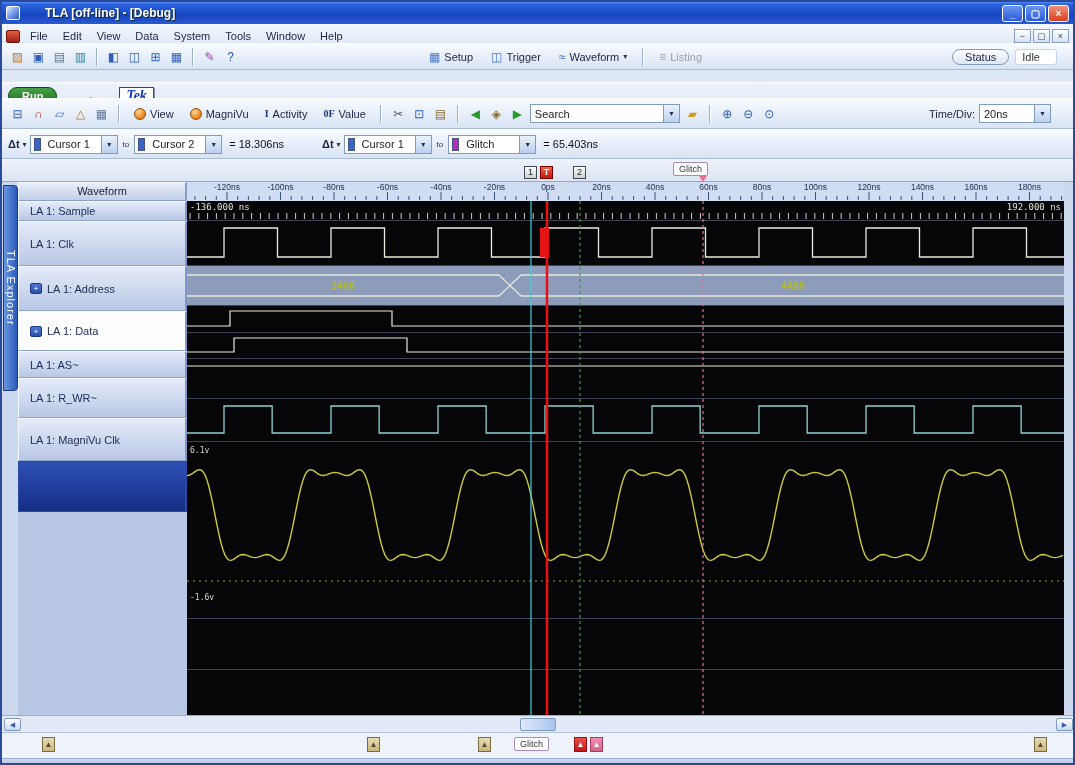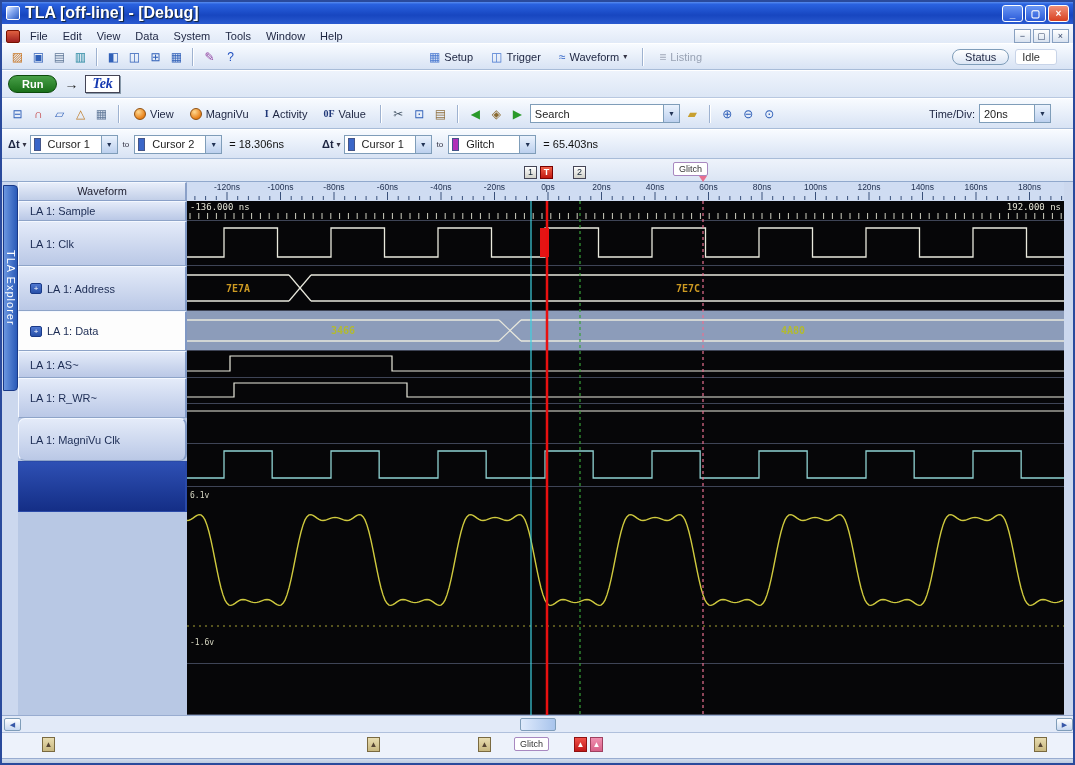--- a/index.html
+++ b/index.html
@@ -1,35 +1,35 @@
 <!DOCTYPE html>
 <html><head>
 <meta charset="utf-8">
 <style>
   *{margin:0;padding:0;box-sizing:border-box;}
   html,body{background:#9aa4b8;}
   #app{position:relative;width:1075px;height:765px;font-family:"Liberation Sans",sans-serif;font-size:11px;color:#1c2440;background:#dde7f6;border:2px solid #2a4a9c;overflow:hidden;}
   
   #titlebar{position:absolute;left:0;top:0;width:100%;height:22px;background:linear-gradient(180deg,#5a8ef0 0%,#2a62e0 10%,#1746c0 60%,#2a5ad0 100%);display:flex;align-items:center;padding:0 4px;gap:5px;}
-  #titlebar .ttext{color:#fff;font-weight:bold;font-size:16px;text-shadow:1px 1px 1px #123;}
+  #titlebar .ttext{color:#fff;font-weight:bold;font-size:12px;text-shadow:1px 1px 1px #123;margin-left:20px;}
   .appico{width:14px;height:14px;background:linear-gradient(135deg,#e8f0ff 0%,#88aaf0 40%,#2858c0 100%);border:1px solid #fff;border-radius:2px;flex:0 0 auto;}
   .winbtns{margin-left:auto;display:flex;gap:2px;}
   .wbtn{width:21px;height:17px;border:1px solid #fff;border-radius:3px;background:linear-gradient(#6a96f4,#2a5ad8);color:#fff;font-size:10px;line-height:15px;text-align:center;font-weight:bold;}
   .wbtn.close{background:linear-gradient(#f09078,#d84020);}
   
   #menubar{position:absolute;left:0;top:22px;width:100%;height:19px;background:linear-gradient(#f4f8ff,#dce6f5);border-bottom:1px solid #aabcd8;display:flex;align-items:center;padding:12px 4px;}
   .menu-appico{width:14px;height:13px;background:linear-gradient(#e06040,#a02020);border:1px solid #771100;border-radius:2px;margin-right:3px;flex:0 0 auto;}
   #menu-items{display:flex;gap:1px;}
   .menu-item{padding:2px 7px;}
   .mdibtns{margin-left:auto;display:flex;gap:2px;}
   .mdibtn{width:17px;height:14px;border:1px solid #88a0c0;background:linear-gradient(#ffffff,#d8e2f0);font-size:9px;line-height:12px;text-align:center;color:#334466;}
   
   .toolbar{position:absolute;left:0;width:100%;background:linear-gradient(#f8fbff,#d8e3f4);border-bottom:1px solid #a8bcd8;border-top:1px solid #ffffff;display:flex;align-items:center;padding:0 6px;}
   #toolbar1{top:41px;height:27px;gap:2px;}
-  #runbar{top:68px;height:28px;gap:7px;background:linear-gradient(#eef3fc,#dce6f5);border-bottom:1px solid #b8c8e0;}
+  #runbar{top:80px;height:28px;gap:24px;background:linear-gradient(#eef3fc,#dce6f5);border-bottom:1px solid #b8c8e0;}
   #toolbar2{top:96px;height:31px;gap:3px;}
   #cursorbar{top:127px;height:30px;gap:6px;}
   .igroup{display:inline-flex;align-items:center;gap:2px;}
   .ico{width:19px;height:18px;display:inline-flex;align-items:center;justify-content:center;font-size:12px;border:1px solid transparent;border-radius:2px;}
   .vsep{width:2px;height:18px;border-left:1px solid #9eb2d0;border-right:1px solid #ffffff;margin:0 4px;}
   .tbtn{display:inline-flex;align-items:center;gap:4px;padding:2px 6px;border:1px solid transparent;border-radius:2px;white-space:nowrap;}
   .tbtn.disabled{color:#98a2b4;}
   .bico{font-size:12px;}
   .mini-caret{font-size:8px;color:#334;}
   .center-group{margin-left:180px;display:flex;align-items:center;gap:4px;}
@@ -398,21 +398,21 @@
       <div class="wv-label sel" style="height: 40px;">
         <span class="busico">+</span>
         <span>LA 1: Data</span>
       </div>
       <div class="wv-label" style="height: 27px;">
         <span>LA 1: AS~</span>
       </div>
       <div class="wv-label" style="height: 40px;">
         <span>LA 1: R_WR~</span>
       </div>
-      <div class="wv-label" style="height: 43px; border-radius: 7px;">
+      <div class="wv-label" style="height: 43px;">
         <span>LA 1: MagniVu Clk</span>
       </div>
       <div class="wv-label dark" style="height: 51px;"></div>
     </div>
   <div id="wv-rows">
       <div class="wv-row" style="height: 20px;">
         <svg width="877" height="20">
           <line x1="3.0" y1="12" x2="3.0" y2="18" stroke="#cfcfc0" stroke-width="1"></line>
           <line x1="11.8" y1="12" x2="11.8" y2="18" stroke="#cfcfc0" stroke-width="1"></line>
           <line x1="20.6" y1="12" x2="20.6" y2="18" stroke="#cfcfc0" stroke-width="1"></line>
@@ -516,32 +516,20 @@
           <text x="3" y="9" font-size="9" fill="#e4e4d4" font-family="&quot;DejaVu Sans Mono&quot;,monospace">-136.000 ns</text>
           <text x="874" y="9" text-anchor="end" font-size="9" fill="#e4e4d4" font-family="&quot;DejaVu Sans Mono&quot;,monospace">192.000 ns</text>
         </svg>
       </div>
       <div class="wv-row" style="height: 45px;">
         <svg width="877" height="45">
           <path d="M0,36 L37,36 L37,7 L90.5,7 L90.5,36 L144,36 L144,7 L197.5,7 L197.5,36 L251,36 L251,7 L304.5,7 L304.5,36 L358,36 L358,7 L411.5,7 L411.5,36 L465,36 L465,7 L518.5,7 L518.5,36 L572,36 L572,7 L625.5,7 L625.5,36 L679,36 L679,7 L732.5,7 L732.5,36 L786,36 L786,7 L839.5,7 L839.5,36 L877,36" stroke="#e9e9dd" stroke-width="1.3" fill="none"></path>
           <rect x="353" y="7" width="9" height="29" fill="#e41414"></rect>
         </svg>
       </div>
-      <div class="wv-row" style="height: 45px;">
-        <svg width="877" height="45">
-          <line x1="0" y1="9" x2="102" y2="9" stroke="#e9e9dd" stroke-width="1.3"></line>
-          <line x1="0" y1="35" x2="102" y2="35" stroke="#e9e9dd" stroke-width="1.3"></line>
-          <text x="51" y="26" text-anchor="middle" font-size="10" font-weight="bold" fill="#cc9922" font-family="&quot;DejaVu Sans Mono&quot;,monospace">7E7A</text>
-          <line x1="102" y1="9" x2="124" y2="35" stroke="#e9e9dd" stroke-width="1.2"></line>
-          <line x1="102" y1="35" x2="124" y2="9" stroke="#e9e9dd" stroke-width="1.2"></line>
-          <line x1="124" y1="9" x2="877" y2="9" stroke="#e9e9dd" stroke-width="1.3"></line>
-          <line x1="124" y1="35" x2="877" y2="35" stroke="#e9e9dd" stroke-width="1.3"></line>
-          <text x="501" y="26" text-anchor="middle" font-size="10" font-weight="bold" fill="#cc9922" font-family="&quot;DejaVu Sans Mono&quot;,monospace">7E7C</text>
-        </svg>
-      </div>
       <div class="wv-row selrow" style="height: 40px;">
         <svg width="877" height="40">
           <line x1="0" y1="9" x2="312" y2="9" stroke="#e9e9dd" stroke-width="1.3"></line>
           <line x1="0" y1="30" x2="312" y2="30" stroke="#e9e9dd" stroke-width="1.3"></line>
           <text x="156" y="23" text-anchor="middle" font-size="10" font-weight="bold" fill="#b2ba30" font-family="&quot;DejaVu Sans Mono&quot;,monospace">3466</text>
           <line x1="312" y1="9" x2="334" y2="30" stroke="#e9e9dd" stroke-width="1.2"></line>
           <line x1="312" y1="30" x2="334" y2="9" stroke="#e9e9dd" stroke-width="1.2"></line>
           <line x1="334" y1="9" x2="877" y2="9" stroke="#e9e9dd" stroke-width="1.3"></line>
           <line x1="334" y1="30" x2="877" y2="30" stroke="#e9e9dd" stroke-width="1.3"></line>
           <text x="606" y="23" text-anchor="middle" font-size="10" font-weight="bold" fill="#b2ba30" font-family="&quot;DejaVu Sans Mono&quot;,monospace">4A80</text>

